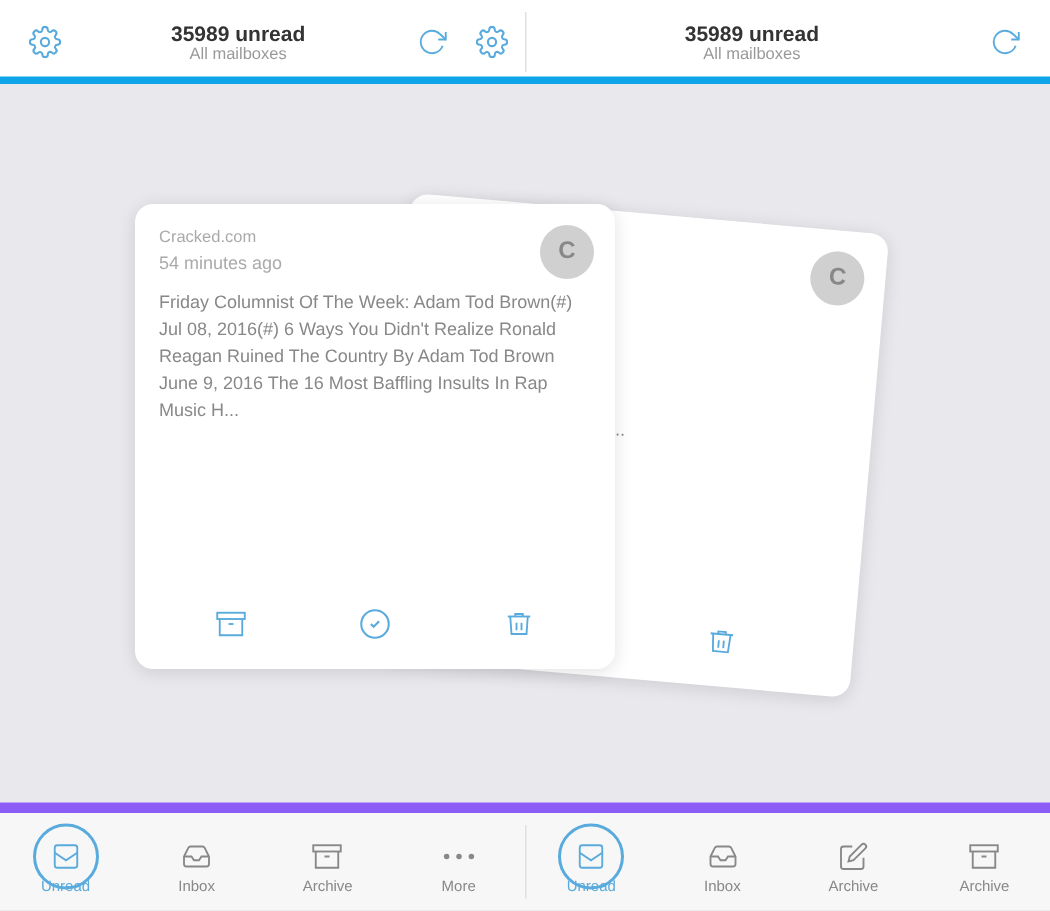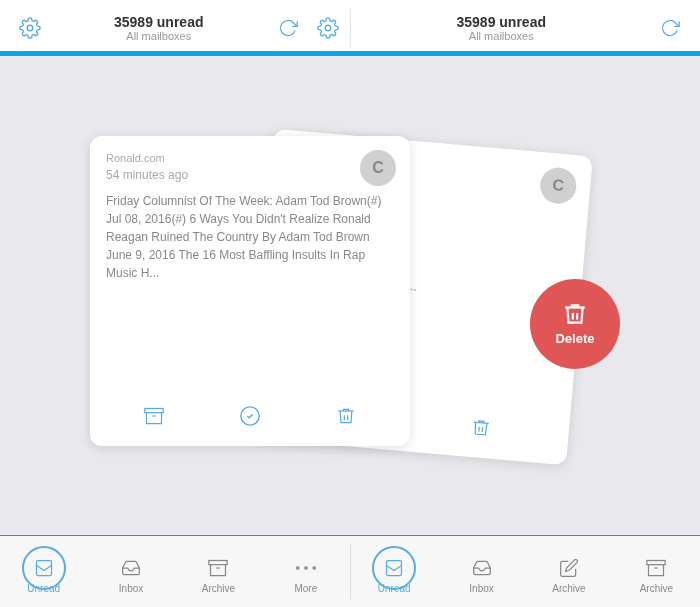--- a/index.html
+++ b/index.html
@@ -193,21 +193,21 @@
     }
 
     
     .tab-bar {
       position: absolute;
       bottom: 0;
       left: 0;
       right: 0;
       height: 72px;
       background: #f7f7f7;
-      border-top: 1px solid #8b5cf6;
+      border-top: 7px solid #8b5cf6;
       display: flex;
       align-items: stretch;
     }
 
     .tab-bar-half {
       flex: 1;
       display: flex;
       align-items: stretch;
     }
 
@@ -349,21 +349,21 @@
             <path d="M9 6V4h6v2"></path>
           </svg>
         </div>
       </div>
     </div>
 
     <div class="card card-front">
       <div class="card-avatar">
         <span>C</span>
       </div>
-      <div class="card-source">Ronald.com</div>
+      <div class="card-source">Cracked.com</div>
       <div class="card-time">54 minutes ago</div>
       <div class="card-body">Friday Columnist Of The Week: Adam Tod Brown(#) Jul 08, 2016(#)      6 Ways You Didn't Realize Ronald Reagan Ruined The Country  By Adam Tod Brown  June 9, 2016  The 16 Most Baffling Insults In Rap Music H...</div>
       <div class="card-actions">
         <div class="card-action-btn">
           <svg width="20" height="20" viewBox="0 0 24 24" fill="none" stroke="#5aabdd" stroke-width="1.5">
             <polyline points="21 8 21 21 3 21 3 8"></polyline>
             <rect x="1" y="3" width="22" height="5"></rect>
             <line x1="10" y1="12" x2="14" y2="12"></line>
           </svg>
         </div>
@@ -377,29 +377,20 @@
           <svg width="20" height="20" viewBox="0 0 24 24" fill="none" stroke="#5aabdd" stroke-width="1.5">
             <polyline points="3 6 5 6 21 6"></polyline>
             <path d="M19 6l-1 14H6L5 6"></path>
             <path d="M10 11v6M14 11v6"></path>
             <path d="M9 6V4h6v2"></path>
           </svg>
         </div>
       </div>
     </div>
 
-    <div class="delete-btn">
-      <svg width="26" height="26" viewBox="0 0 24 24" fill="none" stroke="#fff" stroke-width="2">
-        <polyline points="3 6 5 6 21 6"></polyline>
-        <path d="M19 6l-1 14H6L5 6"></path>
-        <path d="M10 11v6M14 11v6"></path>
-        <path d="M9 6V4h6v2"></path>
-      </svg>
-      <span class="delete-btn-label">Delete</span>
-    </div>
 
   </div>
 </div>
 
 <div class="tab-bar">
 
   <div class="tab-bar-half">
     <div class="tab-item active">
       <div class="tab-icon">
         <div class="active-indicator">

